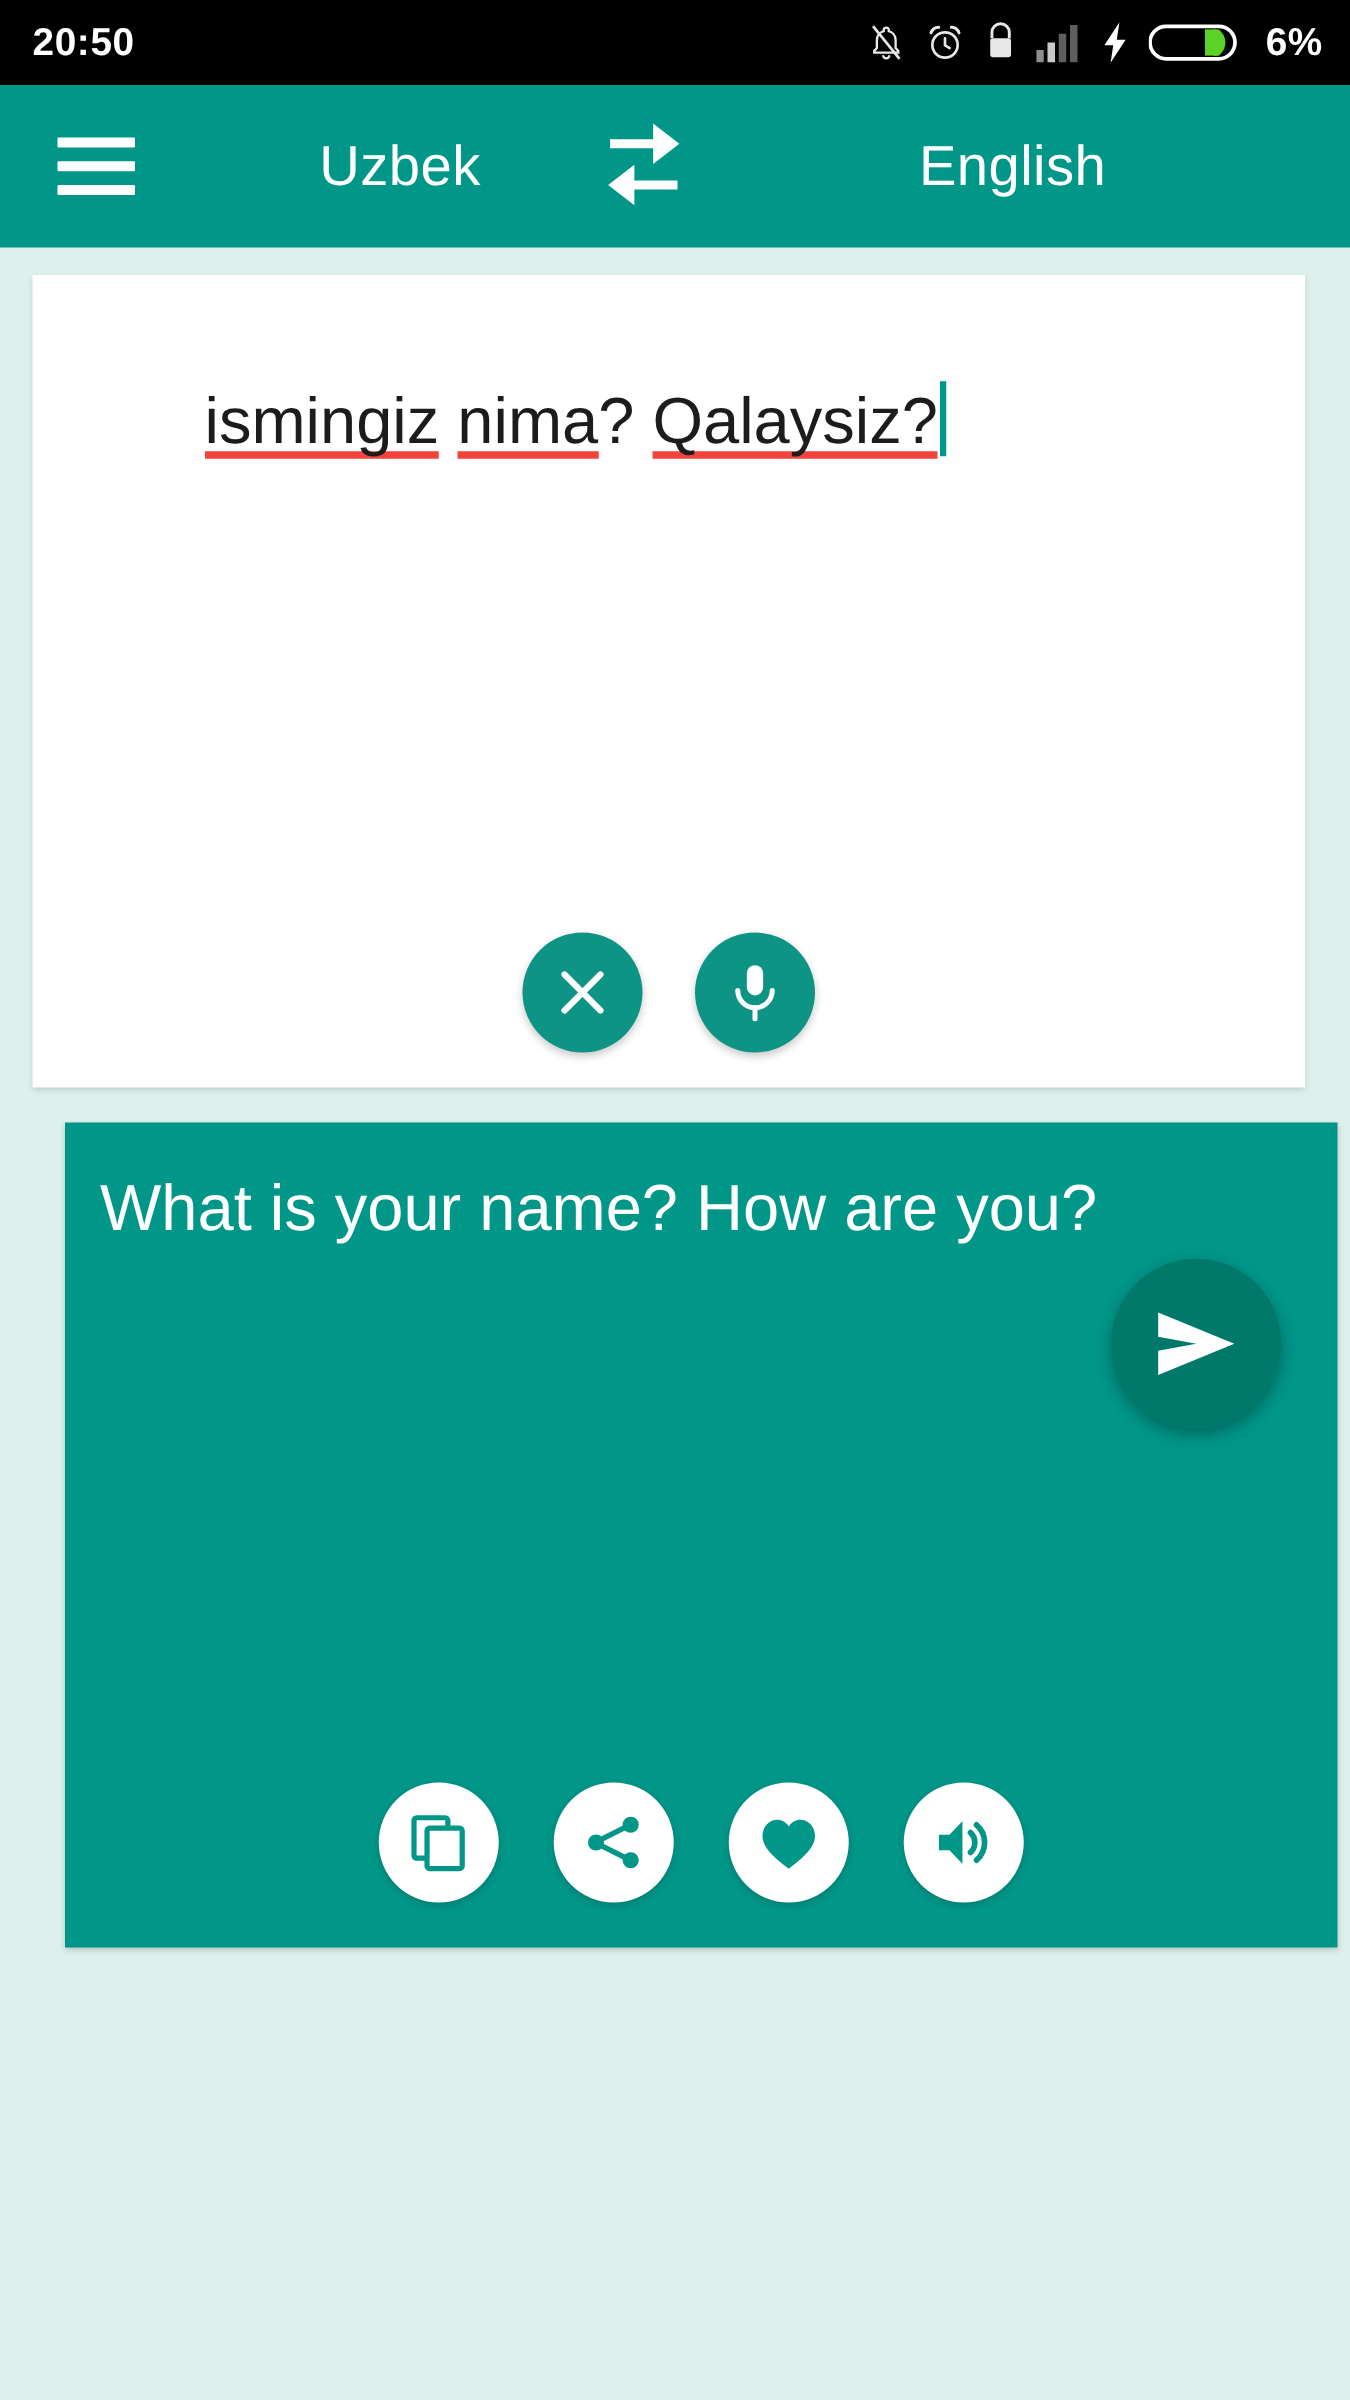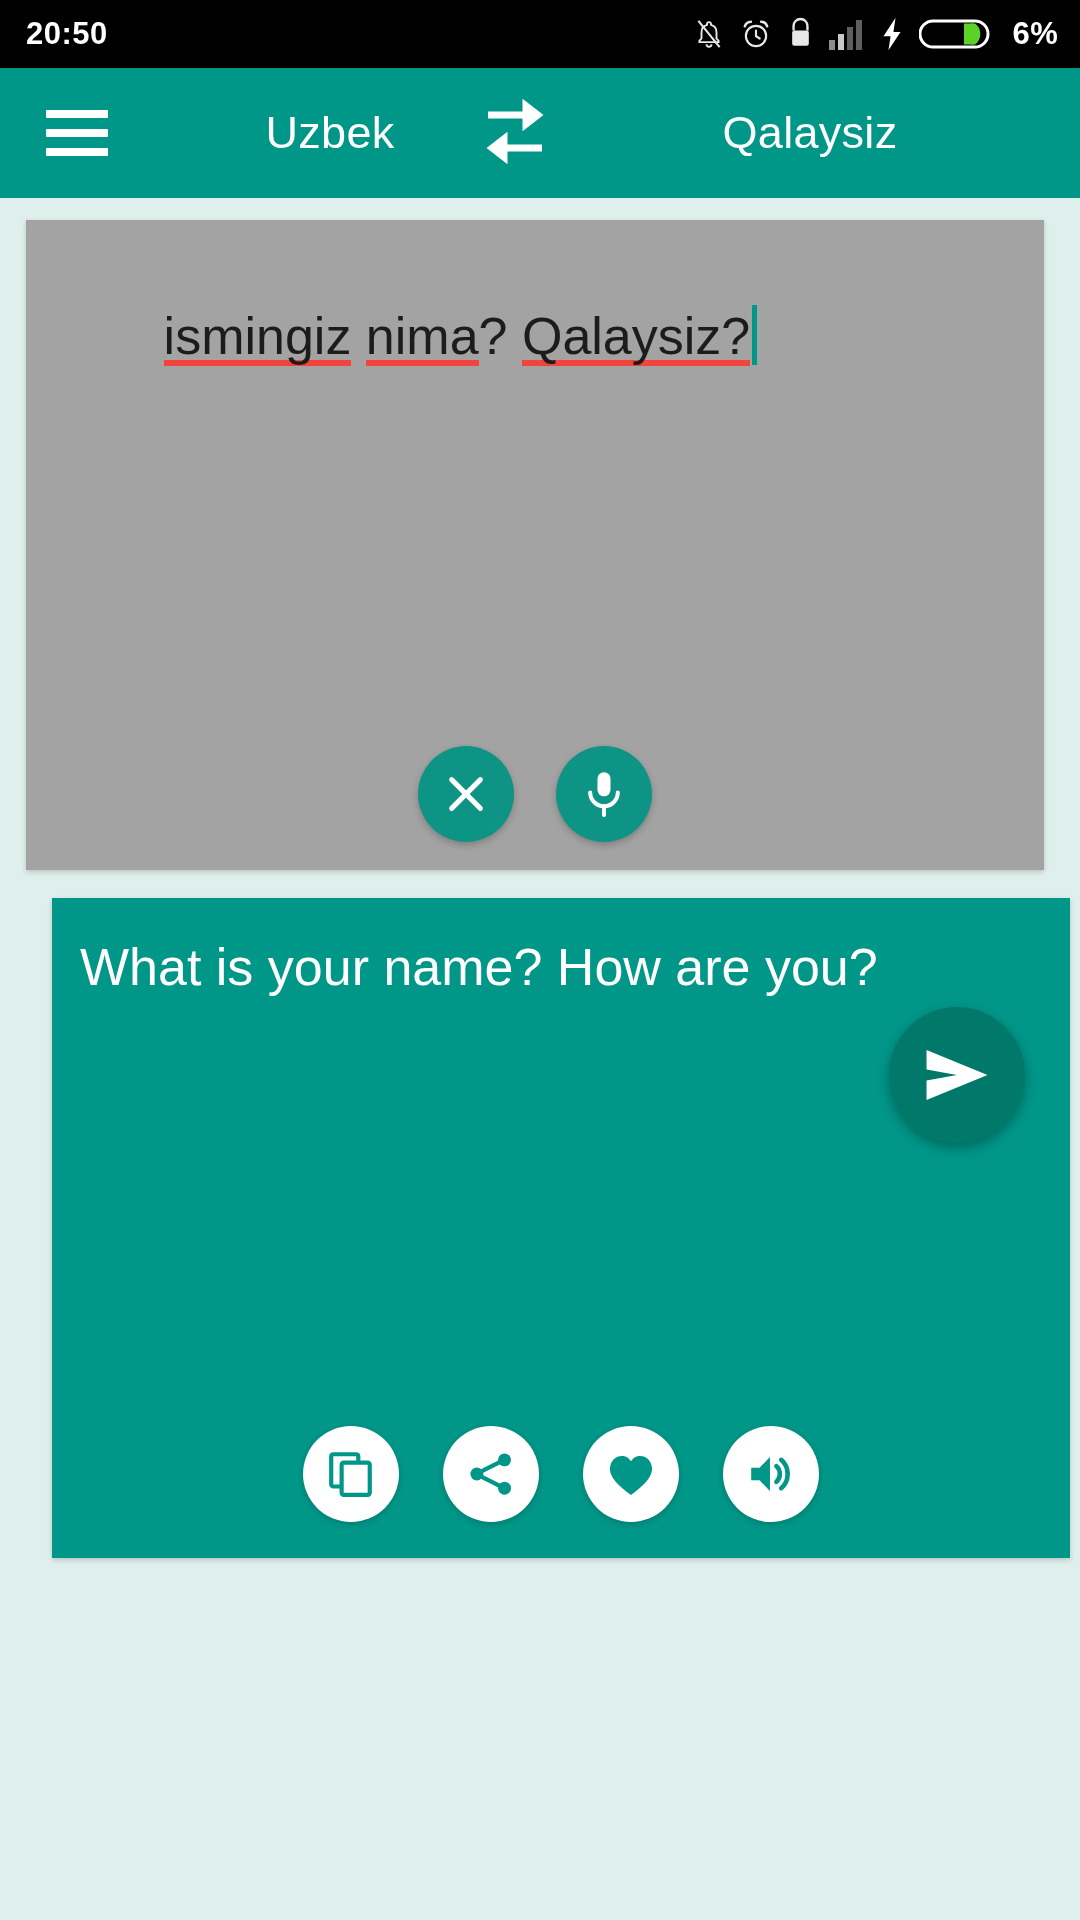--- a/index.html
+++ b/index.html
@@ -68,21 +68,21 @@
     cursor: pointer;
   }
   .hamburger span {
     display: block;
     height: 8px;
     background: #ffffff;
     border-radius: 1px;
   }
   .lang-left {
     position: absolute;
-    left: 185px;
+    left: 175px;
     width: 290px;
     text-align: center;
     color: #ffffff;
     font-size: 45px;
     letter-spacing: 0.3px;
   }
   .swap-btn {
     position: absolute;
     left: 470px;
     width: 90px;
@@ -103,21 +103,21 @@
 
   
   .content {
     position: relative;
     padding: 22px 26px 0 26px;
   }
   .input-card {
     position: relative;
     width: 1018px;
     height: 650px;
-    background: #a3a3a3;
+    background: #ffffff;
     box-shadow: 0 2px 5px rgba(0,0,0,0.18);
     padding: 26px 22px 0 22px;
   }
   .source-text {
     font-size: 52px;
     line-height: 1.14;
     color: #1c1c1c;
     white-space: pre-wrap;
     word-break: break-word;
     display: inline;
@@ -288,21 +288,21 @@
 
     <div class="swap-btn">
       <svg width="72" height="78" viewBox="0 0 24 26">
         <path d="M3 7h14" fill="none" stroke="#ffffff" stroke-width="2.4" stroke-linecap="butt"></path>
         <polygon points="14.5,1.6 21.5,7 14.5,12.4" fill="#ffffff"></polygon>
         <path d="M21 18H7" fill="none" stroke="#ffffff" stroke-width="2.4" stroke-linecap="butt"></path>
         <polygon points="9.5,12.6 2.5,18 9.5,23.4" fill="#ffffff"></polygon>
       </svg>
     </div>
 
-    <div class="lang-right">Qalaysiz</div>
+    <div class="lang-right">English</div>
   </div>
 
   <div class="content">
 
     <div class="input-card">
       <div class="source-text">
         <span class="spell">ismingiz</span><span> </span><span class="spell">nima</span><span>? </span><span class="spell">Qalaysiz?</span><span class="caret"></span>
       </div>
 
       <div class="input-actions">

